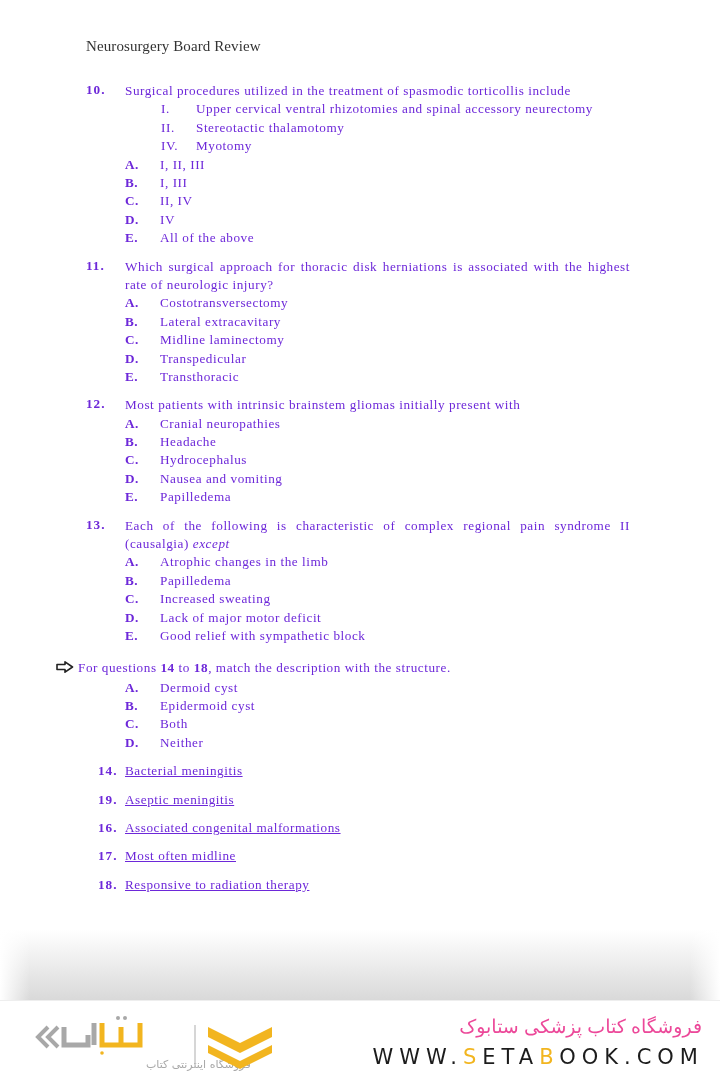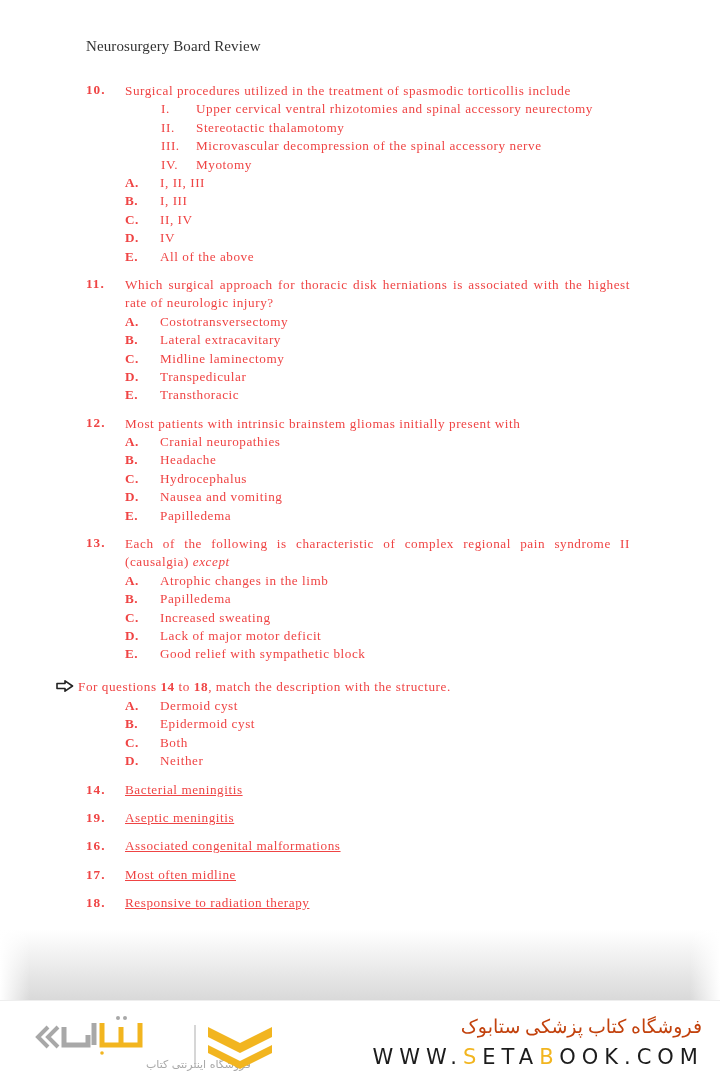--- a/index.html
+++ b/index.html
@@ -3,50 +3,50 @@
 <meta charset="utf-8">
 <style>
   html, body { margin: 0; padding: 0; }
   body {
     width: 720px; height: 1080px; position: relative; overflow: hidden;
     background: #ffffff; color: #222;
     font-family: "Liberation Serif", "DejaVu Serif", serif;
   }
   .page { position: absolute; left: 0; top: 0; width: 616px; height: 1000px; background: #fff; border-radius: 30px; }
   .running-head { position: absolute; left: 86px; top: 38px; font-size: 15px; color: #333; letter-spacing: 0.1px; }
-  .content { position: absolute; left: 86px; top: 82px; width: 544px; font-size: 13.2px; letter-spacing: 0.55px; color: #ef4444; }
+  .content { position: absolute; left: 86px; top: 82px; width: 544px; font-size: 13.2px; letter-spacing: 0.55px; color: #6d28d9; }
   .q { position: relative; margin-bottom: 10px; }
   .q-num { position: absolute; left: 0; top: 0; font-weight: bold; width: 36px; letter-spacing: 1px; }
   .q-stem { margin-left: 39px; line-height: 18.4px; text-align: justify; }
   .q-stem.just { text-align: justify; text-align-last: left; }
   .q-stem em { font-style: italic; }
   .roman { margin-left: 75px; }
   .roman .row, .opts .row { display: flex; line-height: 18.4px; height: 18.4px; }
   .roman .lbl { width: 35px; flex: none; }
   .opts { margin-left: 39px; }
   .opts .lbl { width: 35px; flex: none; font-weight: bold; }
   .match-instr { position: relative; margin-left: -30px; line-height: 18.4px; margin-top: 14px; }
   .arrow { display: inline-block; width: 22px; vertical-align: middle; }
   .match-opts { margin-left: 39px; margin-bottom: 10px; }
   .match-opts .row { display: flex; line-height: 18.4px; height: 18.4px; }
   .match-opts .lbl { width: 35px; flex: none; font-weight: bold; }
   .item { position: relative; line-height: 18.4px; height: 18.4px; margin-bottom: 10px; }
-  .item .q-num { position: absolute; left: 0; }
+  .item .q-num { position: absolute; left: 12px; }
   .item .txt { margin-left: 39px; text-decoration: underline; }
   b.n { font-weight: bold; }
   .shade {
     position: absolute; left: 0; top: 930px; width: 720px; height: 70px;
     background: linear-gradient(#ffffff, #d9d9d9);
   }
   .shade::before, .shade::after { content: ""; position: absolute; top: 0; width: 30px; height: 70px; }
   .shade::before { left: 0; background: linear-gradient(to right, #fff, rgba(255,255,255,0)); }
   .shade::after { right: 0; background: linear-gradient(to left, #fff, rgba(255,255,255,0)); }
   .footer { position: absolute; left: 0; top: 1000px; width: 720px; height: 80px; background: #fff; border-top: 1px solid #eee; }
   .logo { position: absolute; left: 30px; top: 12px; width: 250px; height: 60px; }
-  .fa-title { position: absolute; right: 18px; top: 14px; font-family: Liberation Serif, serif; font-size: 19px; color: #c2410c; direction: rtl; }
+  .fa-title { position: absolute; right: 18px; top: 14px; font-family: Liberation Sans, sans-serif; font-size: 19px; color: #ec4899; direction: rtl; }
   .url { position: absolute; right: 16px; top: 44px; font-family: "DejaVu Sans", "Liberation Sans", sans-serif; font-size: 21px; letter-spacing: 6px; color: #1c1c1c; }
   .url .hl { color: #f2b51f; }
 </style>
 </head>
 <body>
 
 <div class="page">
   <div class="running-head">Neurosurgery Board Review</div>
 
   <div class="content">
@@ -55,24 +55,20 @@
       <span class="q-num">10.</span>
       <div class="q-stem">Surgical procedures utilized in the treatment of spasmodic torticollis include</div>
       <div class="roman">
         <div class="row">
             <span class="lbl">I.</span>
             <span>Upper cervical ventral rhizotomies and spinal accessory neurectomy</span>
           </div>
         <div class="row">
             <span class="lbl">II.</span>
             <span>Stereotactic thalamotomy</span>
-          </div>
-        <div class="row">
-            <span class="lbl">III.</span>
-            <span>Microvascular decompression of the spinal accessory nerve</span>
           </div>
         <div class="row">
             <span class="lbl">IV.</span>
             <span>Myotomy</span>
           </div>
       </div>
       <div class="opts">
         <div class="row">
             <span class="lbl">A.</span>
             <span>I, II, III</span>

